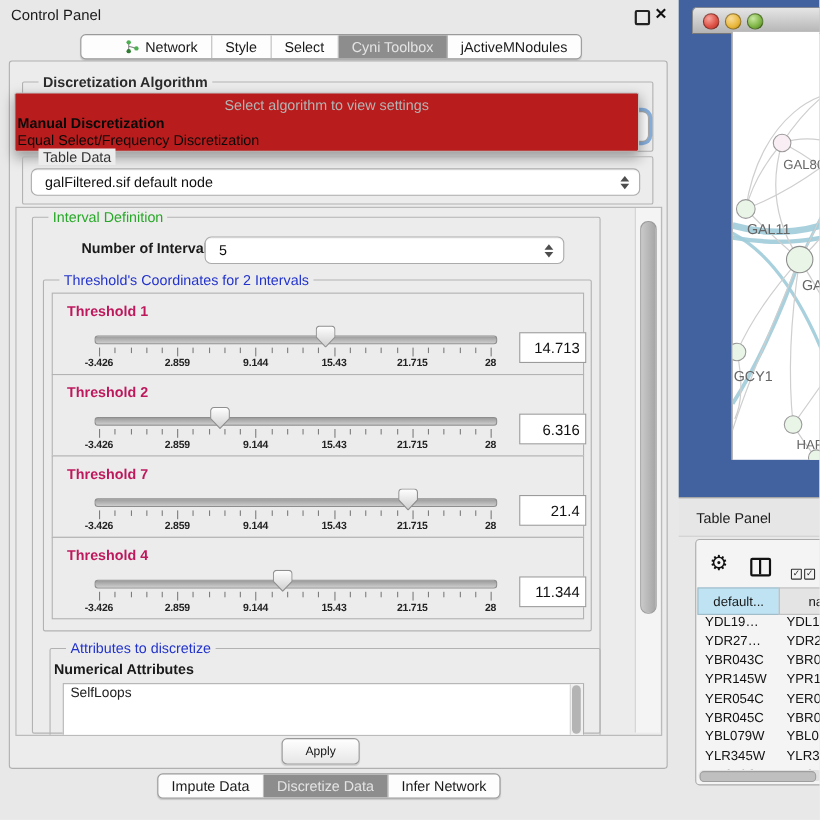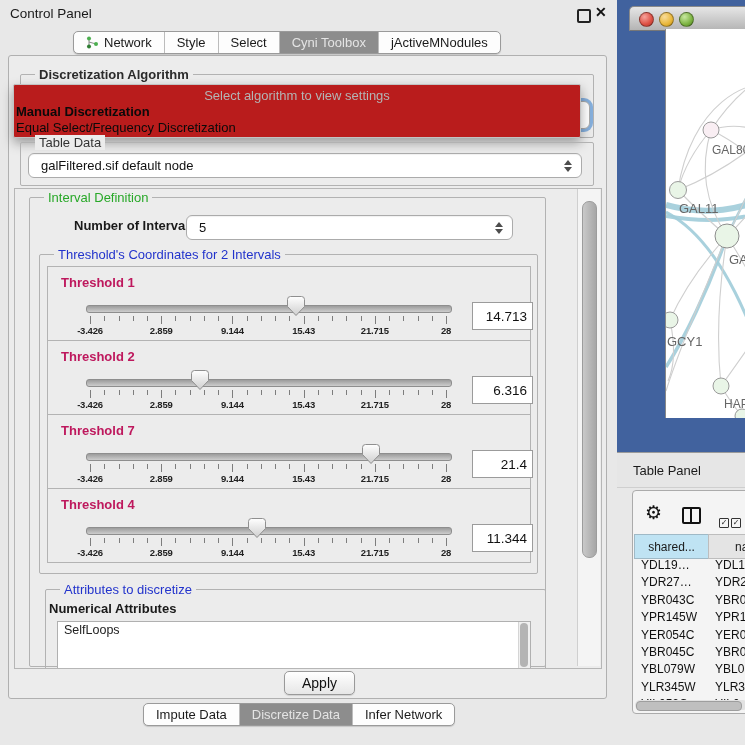--- a/index.html
+++ b/index.html
@@ -5,21 +5,21 @@
   html,body{margin:0;padding:0;}
   body{width:745px;height:745px;position:relative;overflow:hidden;background:#e8e8e8;
        font-family:"Liberation Sans",sans-serif;color:#1a1a1a;-webkit-font-smoothing:antialiased;}
   .abs{position:absolute;}
   
   .cp-title{left:10px;top:6px;font-size:13.5px;color:#1a1a1a;}
   .float-ico{left:577px;top:9px;width:10px;height:10px;border:2px solid #222;border-radius:2px;background:transparent;}
   .close-ico{left:595px;top:4px;font-size:14px;font-weight:bold;color:#111;}
   
   .tabbar{left:73px;top:31px;height:21px;display:flex;border:1px solid #9a9a9a;border-radius:5px;
-          overflow:hidden;background:#fdfdfd;box-shadow:0 1px 1px rgba(0,0,0,.15);}
+          overflow:hidden;background:#fdfdfd;box-shadow:0 1px 1px rgba(0,0,0,.15);padding-left:28px;}
   .tab{display:flex;align-items:center;justify-content:center;font-size:13px;color:#1a1a1a;
        padding:0 12px;border-right:1px solid #bcbcbc;white-space:nowrap;cursor:default;}
   .tab:last-child{border-right:none;}
   .tab.sel{background:#8d8d8d;color:#e4e4e4;}
   .tab .ticon{margin-right:5px;display:inline-block;width:13px;height:13px;}
   
   .mainpanel{left:8px;top:55px;width:597px;height:642px;background:#ececec;border:1px solid #b0b0b0;border-radius:3px;}
   .group{position:absolute;border:1px solid #b2b2b2;border-radius:2px;}
   .group>.glabel{position:absolute;top:-8px;left:14px;background:#ececec;padding:0 4px;font-size:13px;}
   .glabel.bold{font-weight:bold;color:#2b2b2b;}
@@ -52,22 +52,22 @@
   .ticklab{position:absolute;width:60px;text-align:center;font-size:9.5px;font-weight:bold;color:#222;letter-spacing:-.2px;}
   .thumbw{position:absolute;top:29px;width:18px;height:20px;}
   .valbox{position:absolute;left:424px;top:35px;width:49px;height:26px;background:#fff;border:1px solid #9b9b9b;
           font-family:"Liberation Sans",sans-serif;font-size:13.5px;text-align:right;padding:0 5px;color:#111;}
   
   .attrlist{position:absolute;background:#fff;border:1px solid #b0b0b0;}
   .attr-item{font-size:12.5px;color:#222;padding:1px 0 1px 6px;line-height:14.5px;white-space:nowrap;}
   .lsb{position:absolute;right:0;top:0;width:11px;height:100%;background:#f0f0f0;border-left:1px solid #d5d5d5;}
   .lsb .thumbl{position:absolute;left:1px;top:1px;width:8px;height:44px;background:#b4b4b4;border-radius:4px;}
   
-  .applybtn{left:284px;top:671px;width:69px;height:22px;border:1px solid #999;border-radius:5px;
-            background:linear-gradient(#ffffff,#e6e6e6);font-size:14px;color:#111;
+  .applybtn{left:256px;top:671px;width:69px;height:22px;border:1px solid #999;border-radius:5px;
+            background:linear-gradient(#ffffff,#e6e6e6);font-size:11px;color:#111;
             display:flex;align-items:center;justify-content:center;box-shadow:0 1px 1px rgba(0,0,0,.12);}
   .btabbar{left:143px;top:703px;height:21px;display:flex;border:1px solid #9a9a9a;border-radius:5px;
            overflow:hidden;background:#fdfdfd;box-shadow:0 1px 1px rgba(0,0,0,.15);}
   
   .netframe{left:617px;top:0;width:128px;height:452px;background:#41629e;}
   .wintitle{left:629px;top:6px;width:116px;height:23px;background:linear-gradient(#e6e6e6,#b4b4b4);
             border:1px solid #8a8a8a;border-bottom-color:#777;border-radius:5px 0 0 0;}
   .light{position:absolute;top:5px;width:13px;height:13px;border-radius:50%;border:1px solid rgba(0,0,0,.35);}
   .wincontent{left:629px;top:29px;width:116px;height:389px;background:#fff;border-left:1px solid #888;margin-left:36px;}
   .tp-header{left:617px;top:452px;width:128px;height:34px;background:#e6e6e6;border-top:1px solid #9a9a9a;border-bottom:1px solid #cfcfcf;}
@@ -440,21 +440,21 @@
   <span class="tp-title">Table Panel</span>
 </div>
 <div class="abs tp-box">
   <div class="tp-toolbar-ico" style="left:12px;top:12px;font-size:19px;line-height:19px;">⚙</div>
   <div class="tp-toolbar-ico" style="left:49px;top:16px;">
       <div class="colico"></div>
     </div>
   <div class="tp-toolbar-ico" style="left:86px;top:20px;">
     <span class="chk">✓</span><span class="chk">✓</span>
   </div>
-  <div class="hcell" style="left:1px;width:73px;background:#bfe3f3;justify-content:center;top:43px;">shared...</div>
+  <div class="hcell" style="left:1px;width:73px;background:#bfe3f3;justify-content:center;top:43px;">default...</div>
   <div class="hcell" style="left:75px;width:60px;background:#e4e4e4;border-color:#bdbdbd;padding-left:26px;top:43px;">na</div>
   <div id="tableRows">
       <div class="tp-row" style="top: 67px;">
         <span class="c1">YDL19…</span>
         <span class="c2">YDL1</span>
       </div>
       <div class="tp-row" style="top: 84.4px;">
         <span class="c1">YDR27…</span>
         <span class="c2">YDR2</span>
       </div>

